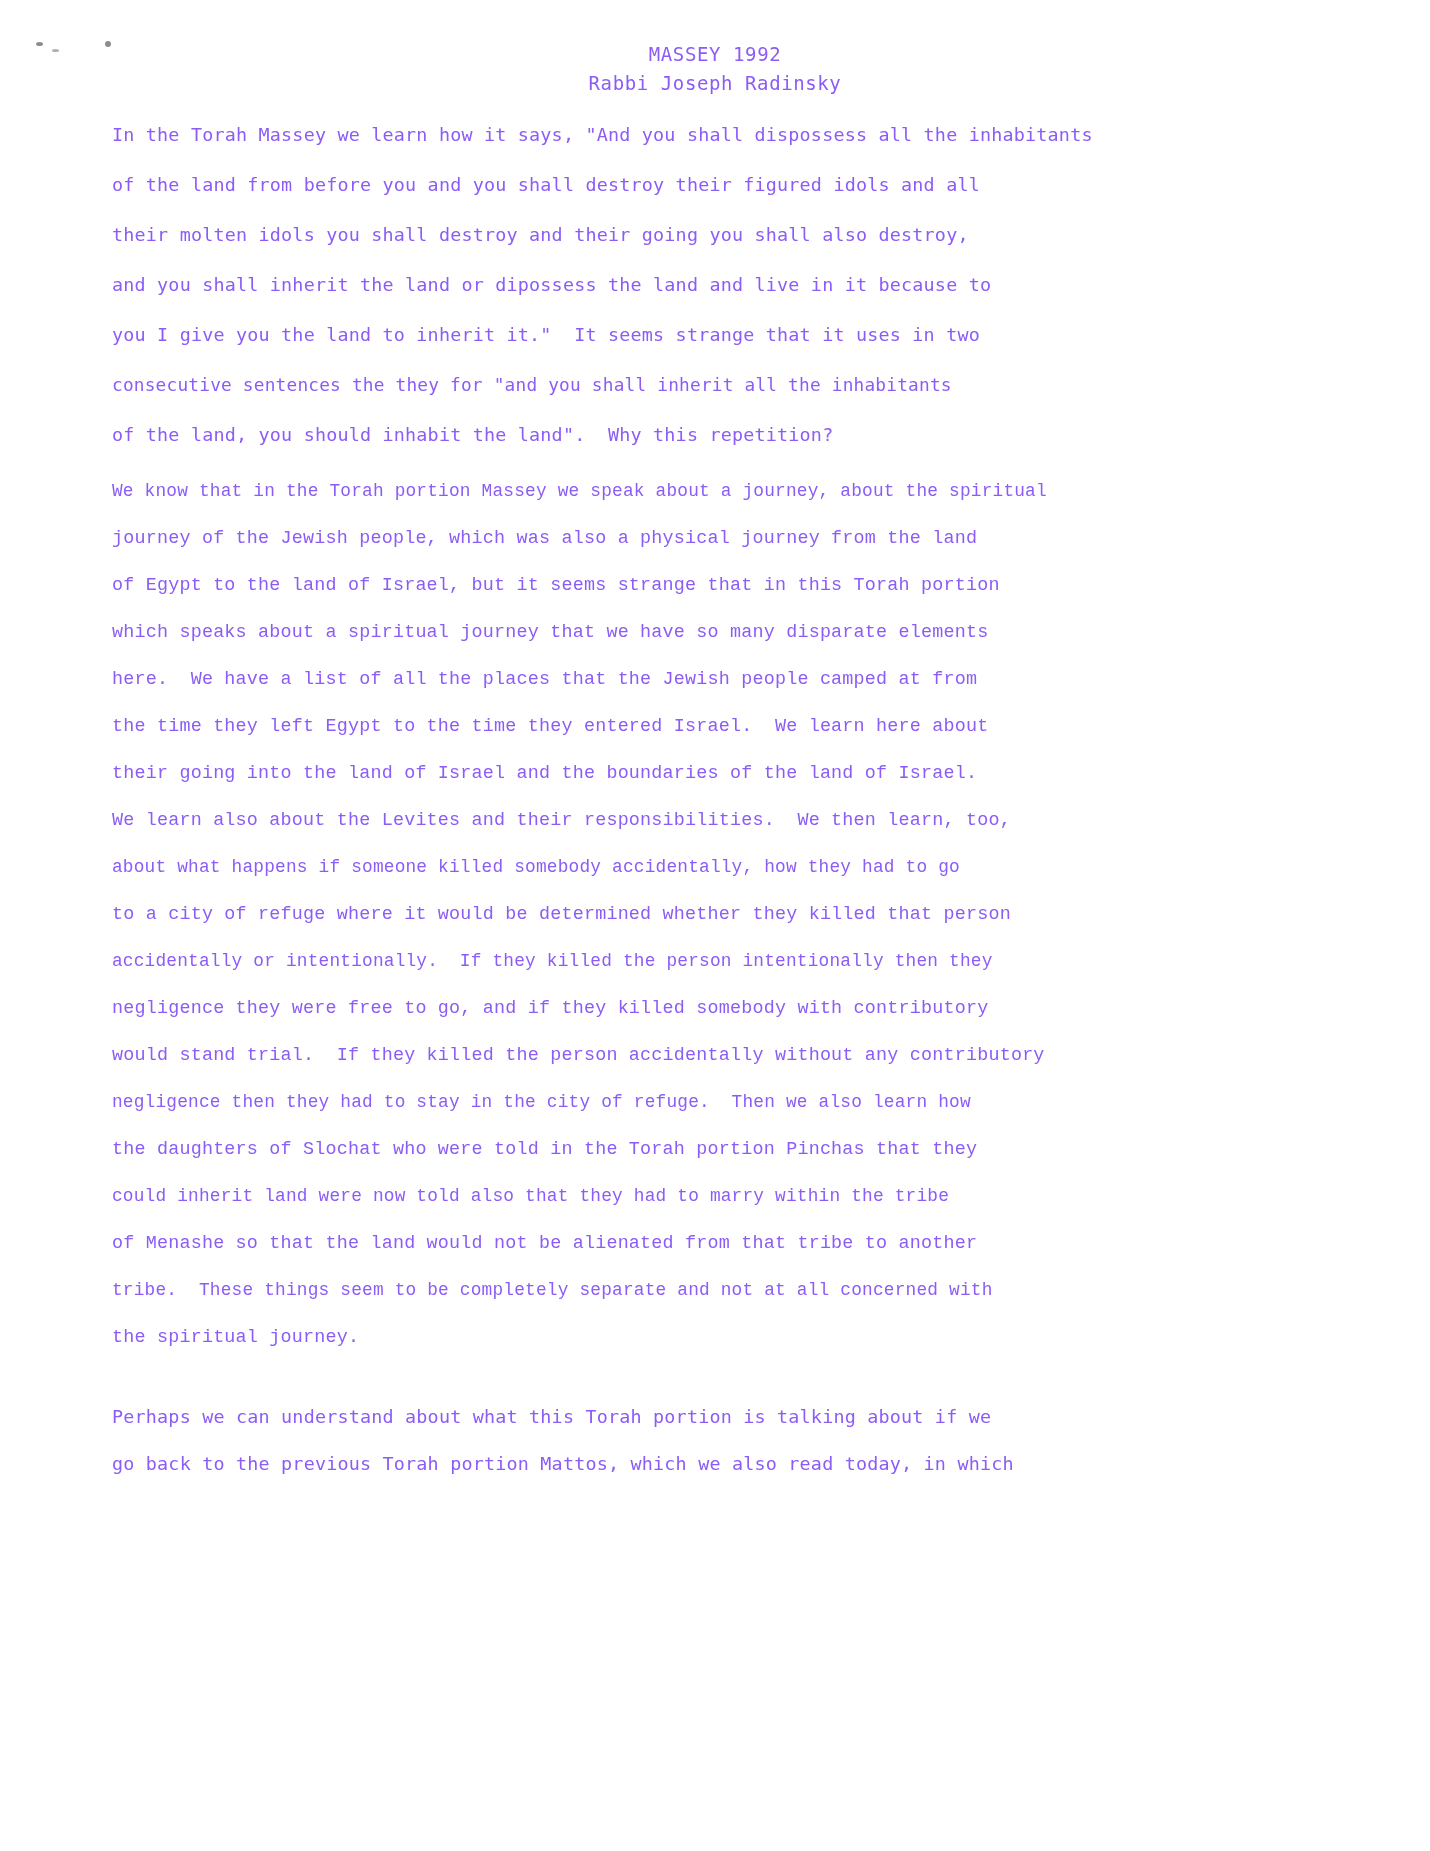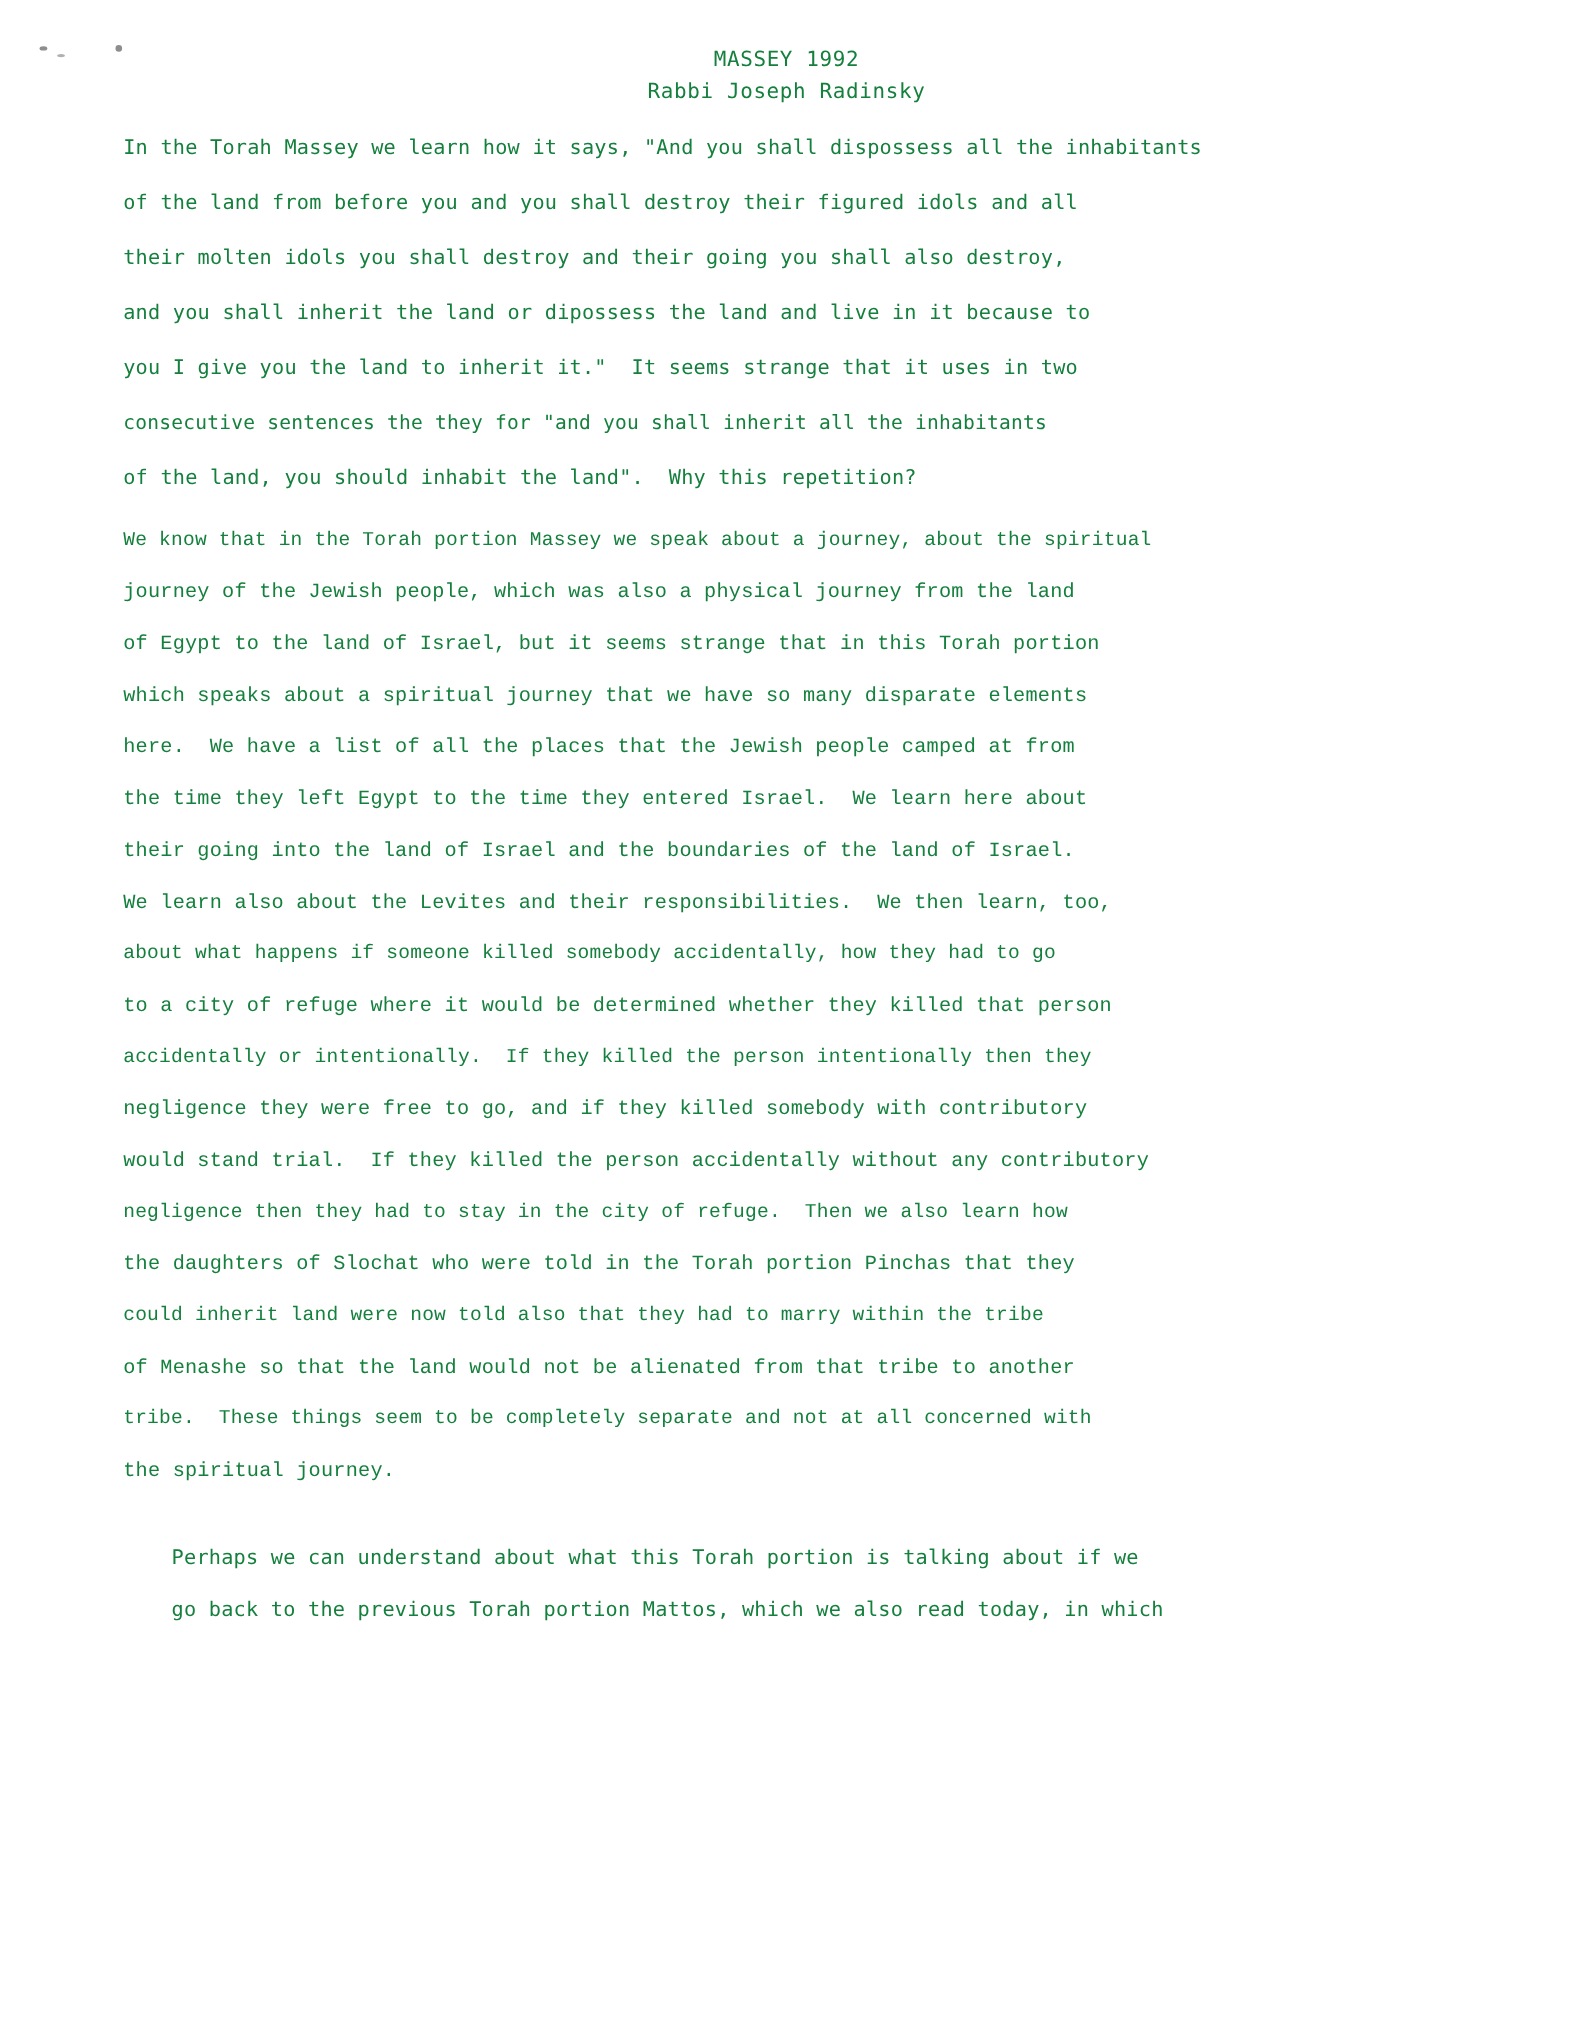--- a/index.html
+++ b/index.html
@@ -6,21 +6,21 @@
     margin: 0;
     padding: 0;
     background: #ffffff;
   }
   .page {
     position: relative;
     width: 1430px;
     height: 1851px;
     background: #ffffff;
     font-family: "DejaVu Sans Mono", monospace;
-    color: #15803d;
+    color: #8b5cf6;
     overflow: hidden;
   }
   .speck {
     position: absolute;
     background: #8d8d8d;
     border-radius: 50%;
   }
   .speck-a { left: 36px; top: 42px; width: 7px; height: 4px; }
   .speck-b { left: 52px; top: 49px; width: 7px; height: 3px; background:#b0b0b0; }
   .speck-c { left: 105px; top: 41px; width: 6px; height: 6px; }
@@ -49,21 +49,21 @@
     display: block;
   }
   
   #para1 { top: 110px; }
   #para1 .ln { line-height: 50px; }
 
   #para2 { top: 468px; }
   #para2 .ln { line-height: 47px; font-family: Liberation Mono, monospace; }
 
   #para3 { top: 1393px; }
-  #para3 .ln { line-height: 47px; margin-left: 44px; }
+  #para3 .ln { line-height: 47px; }
 
   .tight { font-size: 17.8px; }
 </style>
 </head>
 <body>
 
 <div class="page">
 
   <div class="speck speck-a"></div>
   <div class="speck speck-b"></div>

